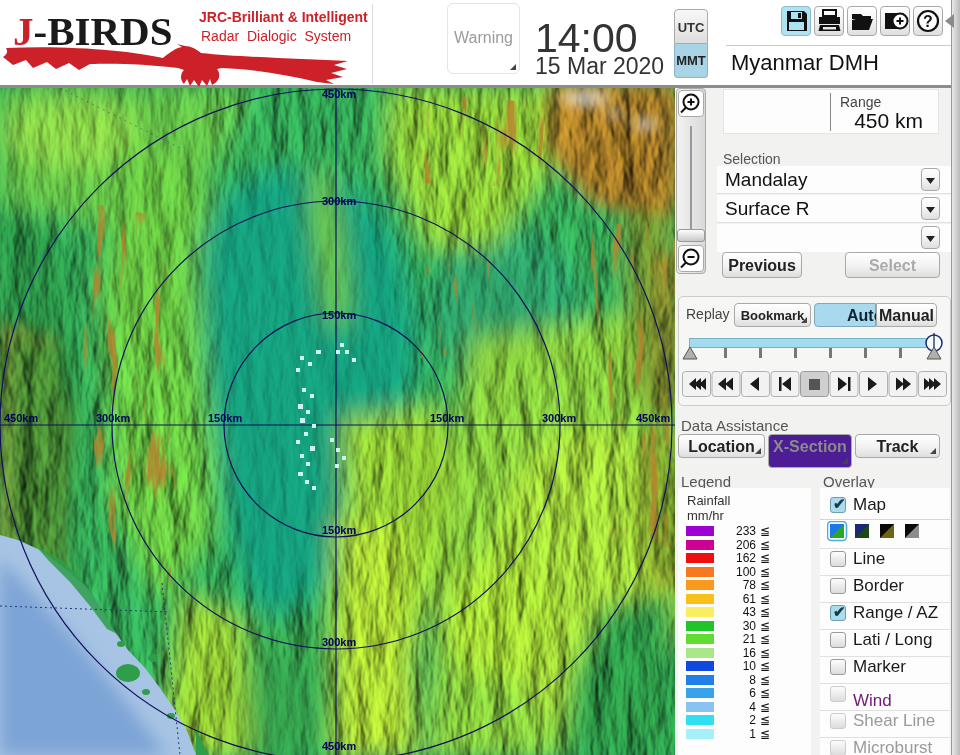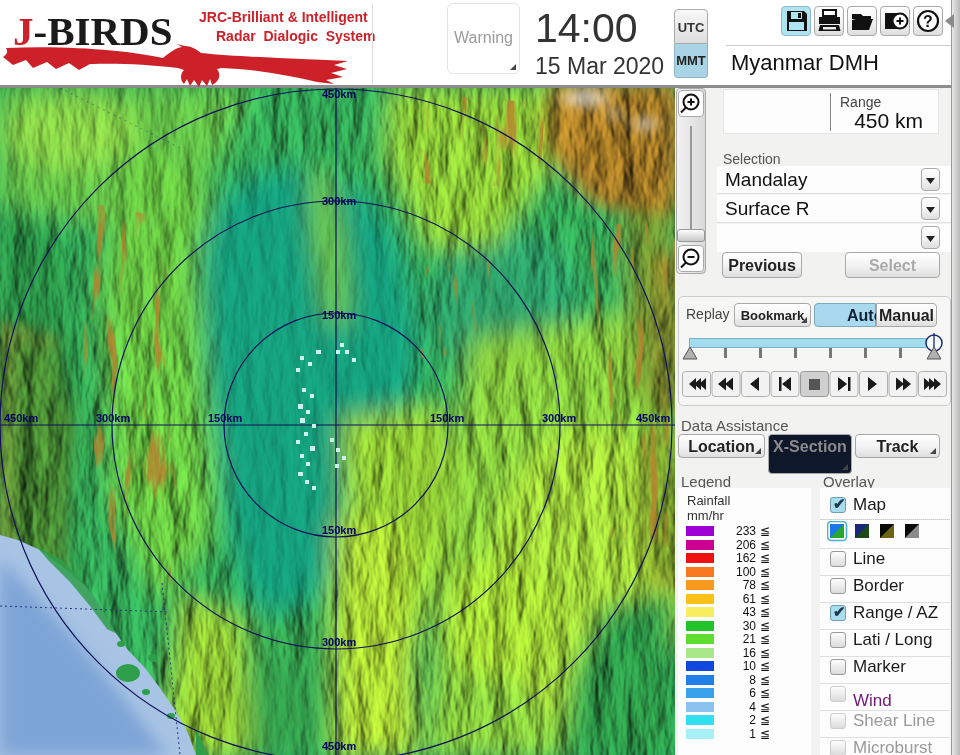--- a/index.html
+++ b/index.html
@@ -30,21 +30,21 @@
 </head>
 <body>
 <div id="stage">
 
   <div id="topbar">
 
     <div style="position:absolute;left:13px;top:7px;font-family:'Liberation Serif',serif;font-weight:bold;font-size:41px;">
       <span style="color:#cc2128;">J</span><span style="color:#1a1a1a;">-BIRDS</span>
     </div>
     <div style="position:absolute;left:199px;top:9px;color:#cc2128;font-weight:bold;font-size:14px;">JRC-Brilliant &amp; Intelligent</div>
-    <div style="position:absolute;left:201px;top:28px;color:#cc2128;font-weight:bold;font-size:14px;margin-left:15px;">Radar&nbsp;&nbsp;Dialogic&nbsp;&nbsp;System</div>
+    <div style="position:absolute;left:201px;top:28px;color:#cc2128;font-weight:normal;font-size:14px;">Radar&nbsp;&nbsp;Dialogic&nbsp;&nbsp;System</div>
 
     <svg style="position:absolute;left:0;top:38px;" width="370" height="50" viewBox="0 0 370 50">
       <path fill="#cc2128" d="
         M6,10
         C70,7 132,13 163,20
         C170,14 176,10 182,9
         L177,6 L185,8
         C191,8 196,11 201,15
         C240,19 302,21 348,23
         L334,27 L347,31 L331,35 L343,39 L326,42 L334,46 L317,44
@@ -57,21 +57,21 @@
         C148,26 112,25 90,26
         L79,32 L69,25 L56,31 L47,24 L33,30 L26,22 L13,27 L3,19
         C9,15 7,12 6,10 Z"></path>
     </svg>
     <div style="position:absolute;left:372px;top:4px;width:1px;height:80px;background:#ddd;"></div>
 
     <div class="btn corner" style="left:447px;top:3px;width:73px;height:71px;background:#fff;border:1px solid #e4e4e4;border-radius:6px;">
       <div style="margin-top:25px;color:#9b9b9b;font-size:16px;">Warning</div>
     </div>
 
-    <div style="position:absolute;left:535px;top:5px;font-size:41px;color:#333;">14:00</div>
+    <div style="position:absolute;left:535px;top:15px;font-size:41px;color:#333;">14:00</div>
     <div style="position:absolute;left:535px;top:53px;font-size:23px;color:#333;">15 Mar 2020</div>
 
     <div style="position:absolute;left:674px;top:9px;width:34px;height:35px;background:linear-gradient(to bottom,#f8f8f8,#ddd);border:1px solid #aaa;border-radius:4px 4px 0 0;text-align:center;"><span style="font-size:13px;font-weight:bold;color:#333;line-height:35px;">UTC</span></div>
     <div style="position:absolute;left:674px;top:44px;width:34px;height:34px;background:#a9d4e5;border:1px solid #8fb3c2;border-top:none;border-radius:0 0 4px 4px;text-align:center;"><span style="font-size:13px;font-weight:bold;color:#222;line-height:34px;">MMT</span></div>
 
     <div class="btn" style="left:781px;top:6px;width:30px;height:30px;background:#aee3f2;border-color:#8fb9c6;"></div>
     <div class="btn" style="left:814px;top:6px;width:30px;height:30px;"></div>
     <div class="btn" style="left:847px;top:6px;width:30px;height:30px;"></div>
     <div class="btn" style="left:880px;top:6px;width:30px;height:30px;"></div>
     <div class="btn" style="left:913px;top:6px;width:30px;height:30px;"></div>
@@ -428,21 +428,21 @@
             <rect x="166" y="6" width="2.5" height="14"></rect>
           <path d="M186,6 v14 l9,-7 z"></path>
           <path d="M214,6.5 v13 l8,-6.5 z M221,6.5 v13 l8,-6.5 z"></path>
           <path d="M242,7 v12 l7,-6 z M247,7 v12 l7,-6 z M252,7 v12 l7,-6 z"></path>
         </g>
       </svg>
     </div>
 
     <div style="position:absolute;left:6px;top:329px;font-size:15px;color:#555;">Data Assistance</div>
     <div class="btn corner" style="left:3px;top:346px;width:87px;height:24px;"><span style="font-size:16px;font-weight:bold;line-height:24px;">Location</span></div>
-    <div class="btn corner" style="left:93px;top:346px;width:84px;height:40px;background:#0f172a;"><span style="font-size:16px;font-weight:bold;line-height:24px;color:#8a8a8a;">X-Section</span></div>
+    <div class="btn corner" style="left:93px;top:346px;width:84px;height:34px;background:#4c1d95;"><span style="font-size:16px;font-weight:bold;line-height:24px;color:#8a8a8a;">X-Section</span></div>
     <div class="btn corner" style="left:180px;top:346px;width:85px;height:24px;"><span style="font-size:16px;font-weight:bold;line-height:24px;">Track</span></div>
 
     <div style="position:absolute;left:6px;top:385px;font-size:15px;color:#555;">Legend</div>
     <div style="position:absolute;left:148px;top:385px;font-size:15px;color:#555;">Overlay</div>
 
     <div style="position:absolute;left:3px;top:400px;width:133px;height:267px;background:#fdfdfd;">
       <div style="position:absolute;left:9px;top:5px;font-size:13px;color:#333;">Rainfall</div>
       <div style="position:absolute;left:9px;top:20px;font-size:13px;color:#333;">mm/hr</div>
     </div>
     <svg style="position:absolute;left:3px;top:400px;" width="133" height="267" viewBox="0 0 133 267">

